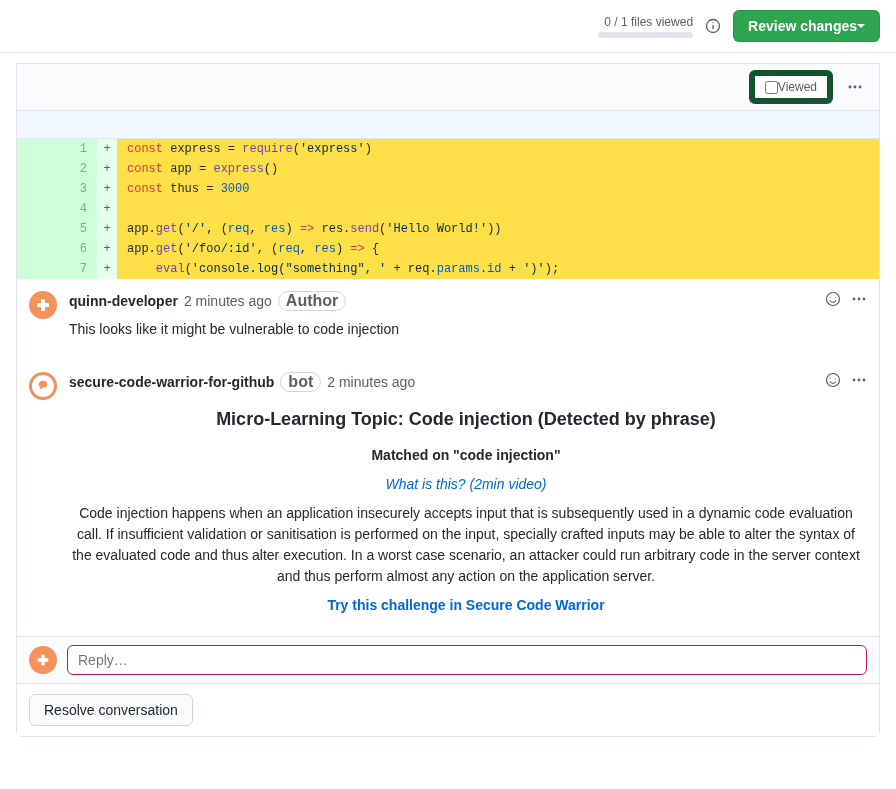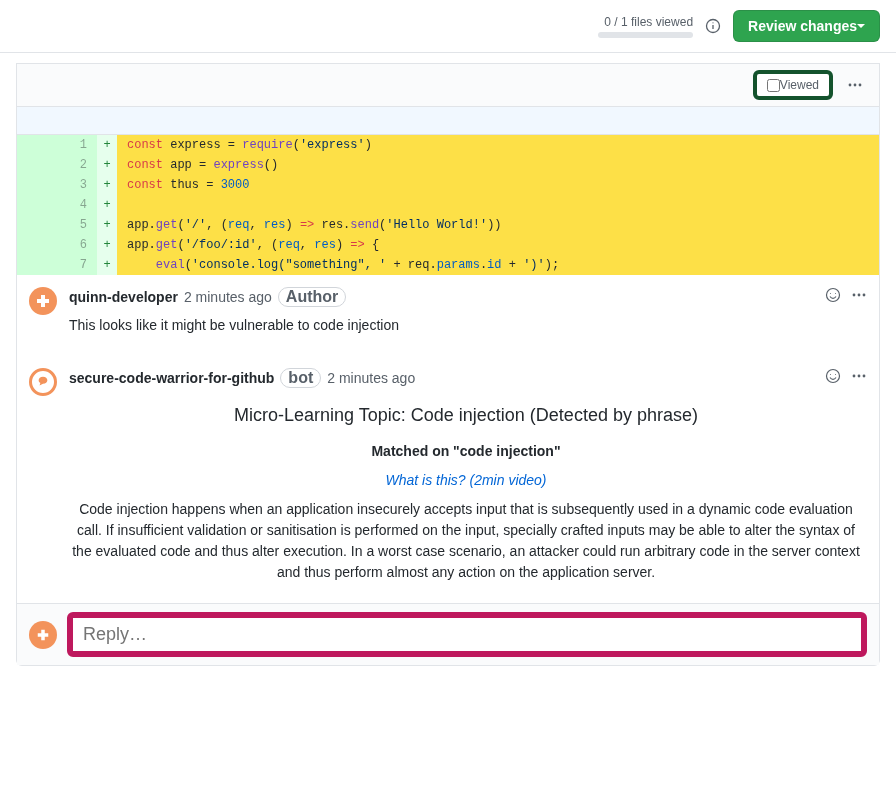--- a/index.html
+++ b/index.html
@@ -5,21 +5,21 @@
 * { box-sizing: border-box; margin: 0; padding: 0; }
 body { font-family: -apple-system, BlinkMacSystemFont, "Segoe UI", Helvetica, Arial, sans-serif; background: #fff; color: #24292e; font-size: 14px; }
 .top-bar { display: flex; align-items: center; justify-content: flex-end; padding: 10px 16px; border-bottom: 1px solid #e1e4e8; gap: 12px; }
 .files-viewed-wrap { display: flex; flex-direction: column; align-items: flex-end; gap: 3px; }
 .files-viewed { font-size: 12px; color: #586069; }
 .progress-bar { width: 95px; height: 6px; background: #e1e4e8; border-radius: 3px; }
 .info-icon { width: 16px; height: 16px; color: #586069; display: flex; align-items: center; justify-content: center; }
 .review-btn { background: #2ea44f; color: #fff; border: 1px solid rgba(27,31,35,0.15); border-radius: 6px; padding: 7px 14px; font-size: 14px; font-weight: 600; display: inline-flex; align-items: center; cursor: pointer; }
 .review-btn .caret { width: 0; height: 0; border-left: 4px solid transparent; border-right: 4px solid transparent; border-top: 4px solid #fff; }
 .file-header { display: flex; justify-content: flex-end; align-items: center; padding: 6px 12px; background: #fafbfc; border: 1px solid #e1e4e8; border-top: 1px solid #e1e4e8; gap: 10px; margin: 0 16px; margin-top: 10px; }
-.viewed-pill { display: inline-flex; align-items: center; border: 4px solid #14532d; border-radius: 6px; padding: 4px 10px; background: #fff; font-size: 12px; color: #586069; cursor: pointer; }
+.viewed-pill { display: inline-flex; align-items: center; border: 6px solid #14532d; border-radius: 6px; padding: 4px 10px; background: #fff; font-size: 12px; color: #586069; cursor: pointer; }
 .viewed-pill input { margin: 0; }
 .kebab { color: #586069; cursor: pointer; padding: 4px; display: flex; }
 .diff-container { margin: 0 16px; border-left: 1px solid #e1e4e8; border-right: 1px solid #e1e4e8; }
 .diff-hunk-header { background: #f1f8ff; height: 28px; border-bottom: 1px solid #e1e4e8; }
 .code-table { width: 100%; border-collapse: collapse; font-family: SFMono-Regular, Consolas, "Liberation Mono", Menlo, monospace; font-size: 12px; line-height: 20px; }
 .code-table td { vertical-align: top; }
 .line-num { width: 40px; text-align: right; padding: 0 10px; color: rgba(27,31,35,.4); background: #cdffd8; user-select: none; }
 .marker-cell { width: 20px; background: #e6ffed; color: #22863a; text-align: center; user-select: none; }
 .code-cell { background: #fde047; padding: 0 10px; white-space: pre; }
 .k { color: #d73a49; }
@@ -32,29 +32,29 @@
 .comment + .comment { border-top: 0; text-align: center; }
 .avatar { position: absolute; left: 12px; top: 12px; width: 28px; height: 28px; border-radius: 50%; }
 .avatar.orange-cross { background: #f3935b; display: flex; align-items: center; justify-content: center; }
 .avatar.orange-ring { background: #fff; border: 3px solid #f3935b; display: flex; align-items: center; justify-content: center; }
 .comment-header { display: flex; align-items: center; gap: 6px; flex-wrap: wrap; }
 .comment-header .author { font-weight: 600; color: #24292e; }
 .comment-header .time { color: #586069; }
 .badge { border: 1px solid #d1d5da; border-radius: 2em; padding: 0 7px; font-size: 16px; color: #586069; font-weight: bold; }
 .comment-actions { position: absolute; right: 12px; top: 12px; display: flex; gap: 10px; color: #586069; }
 .comment-body { margin-top: 6px; color: #24292e; line-height: 1.5; }
-.comment-body h3 { font-size: 18px; font-weight: 400; margin: 14px 0 10px; }
+.comment-body h3 { font-size: 18px; font-weight: 700; margin: 14px 0 10px; }
 .comment-body h4 { font-size: 14px; font-weight: 600; margin: 12px 0 8px; }
 .comment-body p { margin: 8px 0; }
 .link { color: #0366d6; text-decoration: none; }
 .link.italic { font-style: italic; }
 .link.bold { font-weight: 600; }
 .reply-area { border-top: 1px solid #e1e4e8; padding: 8px 12px; display: flex; gap: 10px; align-items: center; background: #fafbfc; }
 .reply-area .avatar-sm { width: 28px; height: 28px; border-radius: 50%; background: #f3935b; display: flex; align-items: center; justify-content: center; flex-shrink: 0; }
-.reply-input { flex: 1; border: 6px solid #be185d; border-radius: 6px; padding: 6px 10px; font-size: 18px; color: #ec4899; background: #fff; }
+.reply-input { flex: 1; border: 1px solid #be185d; border-radius: 6px; padding: 6px 10px; font-size: 14px; color: #ec4899; background: #fff; }
 .resolve-area { padding: 10px 12px; border-top: 1px solid #e1e4e8; background: #fff; }
 .resolve-btn { border: 1px solid #d1d5da; background: #fafbfc; border-radius: 6px; padding: 7px 14px; font-size: 14px; font-weight: 500; color: #24292e; cursor: pointer; }
 .smiley-icon, .kebab-icon { width: 16px; height: 16px; }
 </style>
 </head>
 <body>
 
 <div class="top-bar">
   <div class="files-viewed-wrap">
     <span class="files-viewed">0 / 1 files viewed</span>
@@ -190,26 +190,30 @@
     <div class="comment-header">
       <span class="author">secure-code-warrior-for-github</span>
       <span class="badge">bot</span>
       <span class="time">2 minutes ago</span>
     </div>
     <div class="comment-body">
       <h3>Micro-Learning Topic: Code injection (Detected by phrase)</h3>
       <h4>Matched on "code injection"</h4>
       <p><a href="#" class="link italic">What is this? (2min video)</a></p>
       <p>Code injection happens when an application insecurely accepts input that is subsequently used in a dynamic code evaluation call. If insufficient validation or sanitisation is performed on the input, specially crafted inputs may be able to alter the syntax of the evaluated code and thus alter execution. In a worst case scenario, an attacker could run arbitrary code in the server context and thus perform almost any action on the application server.</p>
+      <p><a href="#" class="link bold">Try this challenge in Secure Code Warrior</a></p>
     </div>
   </div>
 
   <div class="reply-area">
     <div class="avatar-sm">
       <svg viewBox="0 0 16 16" width="14" height="14">
           <path d="M6 2h4v4h4v4h-4v4H6v-4H2V6h4z" fill="#fff"></path>
         </svg>
     </div>
     <input class="reply-input" type="text" placeholder="Reply…" style="">
   </div>
 
+  <div class="resolve-area">
+    <button class="resolve-btn">Resolve conversation</button>
+  </div>
 
 </div>
 
 </body></html>

